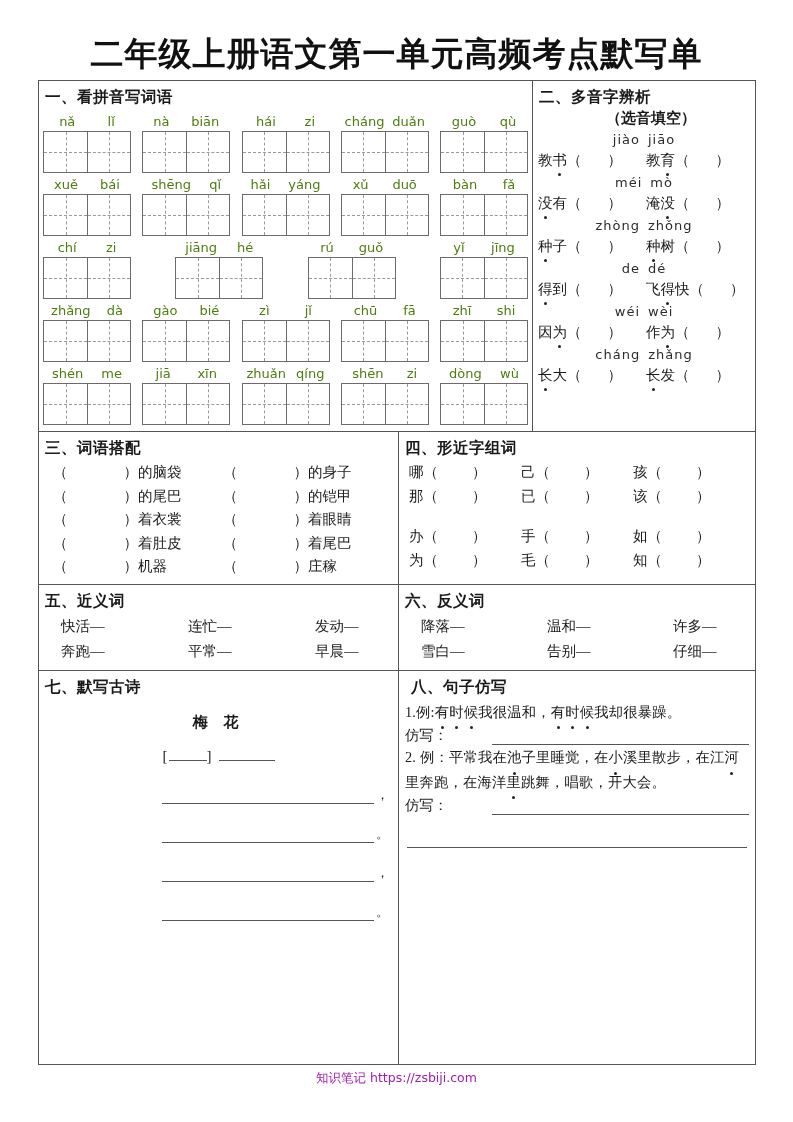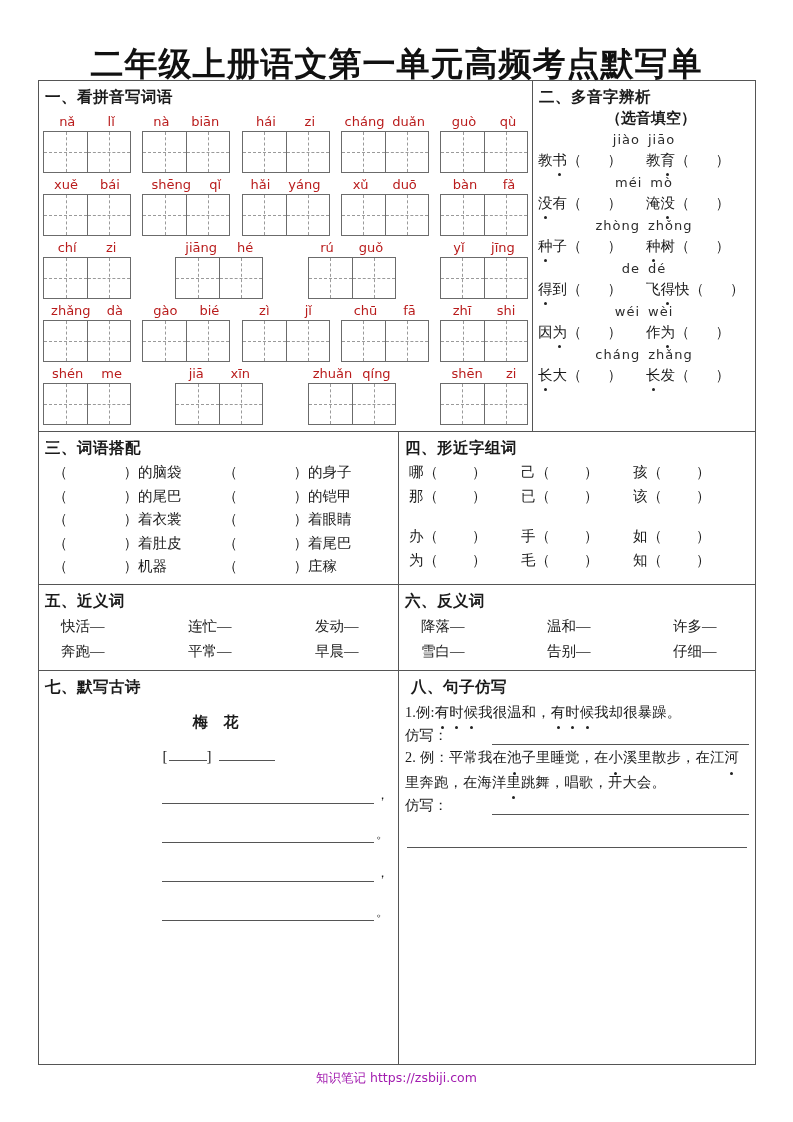--- a/index.html
+++ b/index.html
@@ -6,21 +6,21 @@
   * { box-sizing: border-box; }
   html, body { margin: 0; padding: 0; }
   body {
     width: 793px; height: 1122px;
     background: #ffffff;
     font-family: "Liberation Serif", "DejaVu Serif", serif;
     color: #1a1a1a;
     overflow: hidden;
     position: relative;
   }
-  .page { position: relative; width: 793px; height: 1122px; padding: 16px; }
+  .page { position: relative; width: 793px; height: 1122px; padding: 6px; }
 
   
   .title {
     text-align: center;
     font-family: "Liberation Serif", "DejaVu Serif", serif;
     font-weight: bold;
     font-size: 33px;
     letter-spacing: 1px;
     padding: 26px 0 12px 0;
     color: #111;
@@ -55,21 +55,21 @@
     justify-content: space-between;
     padding: 0 4px;
   }
   .py-group { width: 88px; }
   .py-pair {
     display: flex;
     justify-content: space-around;
     font-family: "DejaVu Sans", sans-serif;
     font-size: 13px;
     line-height: 17px;
-    color: #b91c1c;
+    color: #4d7c0f;
     white-space: nowrap;
   }
   .py-pair span { padding: 0 1px; }
   .tz {
     display: flex;
     width: 88px; height: 42px;
     border: 1px solid #6b6b6b;
     margin-top: 1px;
   }
   .tz-cell {
@@ -467,20 +467,30 @@
                 </div>
                 <div class="tz">
                   <div class="tz-cell"></div>
                   <div class="tz-cell"></div>
                 </div>
               </div>
               <div class="py-group">
                 <div class="py-pair">
                   <span>shēn</span>
                   <span>zi</span>
+                </div>
+                <div class="tz">
+                  <div class="tz-cell"></div>
+                  <div class="tz-cell"></div>
+                </div>
+              </div>
+              <div class="py-group">
+                <div class="py-pair">
+                  <span>dòng</span>
+                  <span>wù</span>
                 </div>
                 <div class="tz">
                   <div class="tz-cell"></div>
                   <div class="tz-cell"></div>
                 </div>
               </div>
             </div>
           </div>
       </div>
       <div class="sec2">

